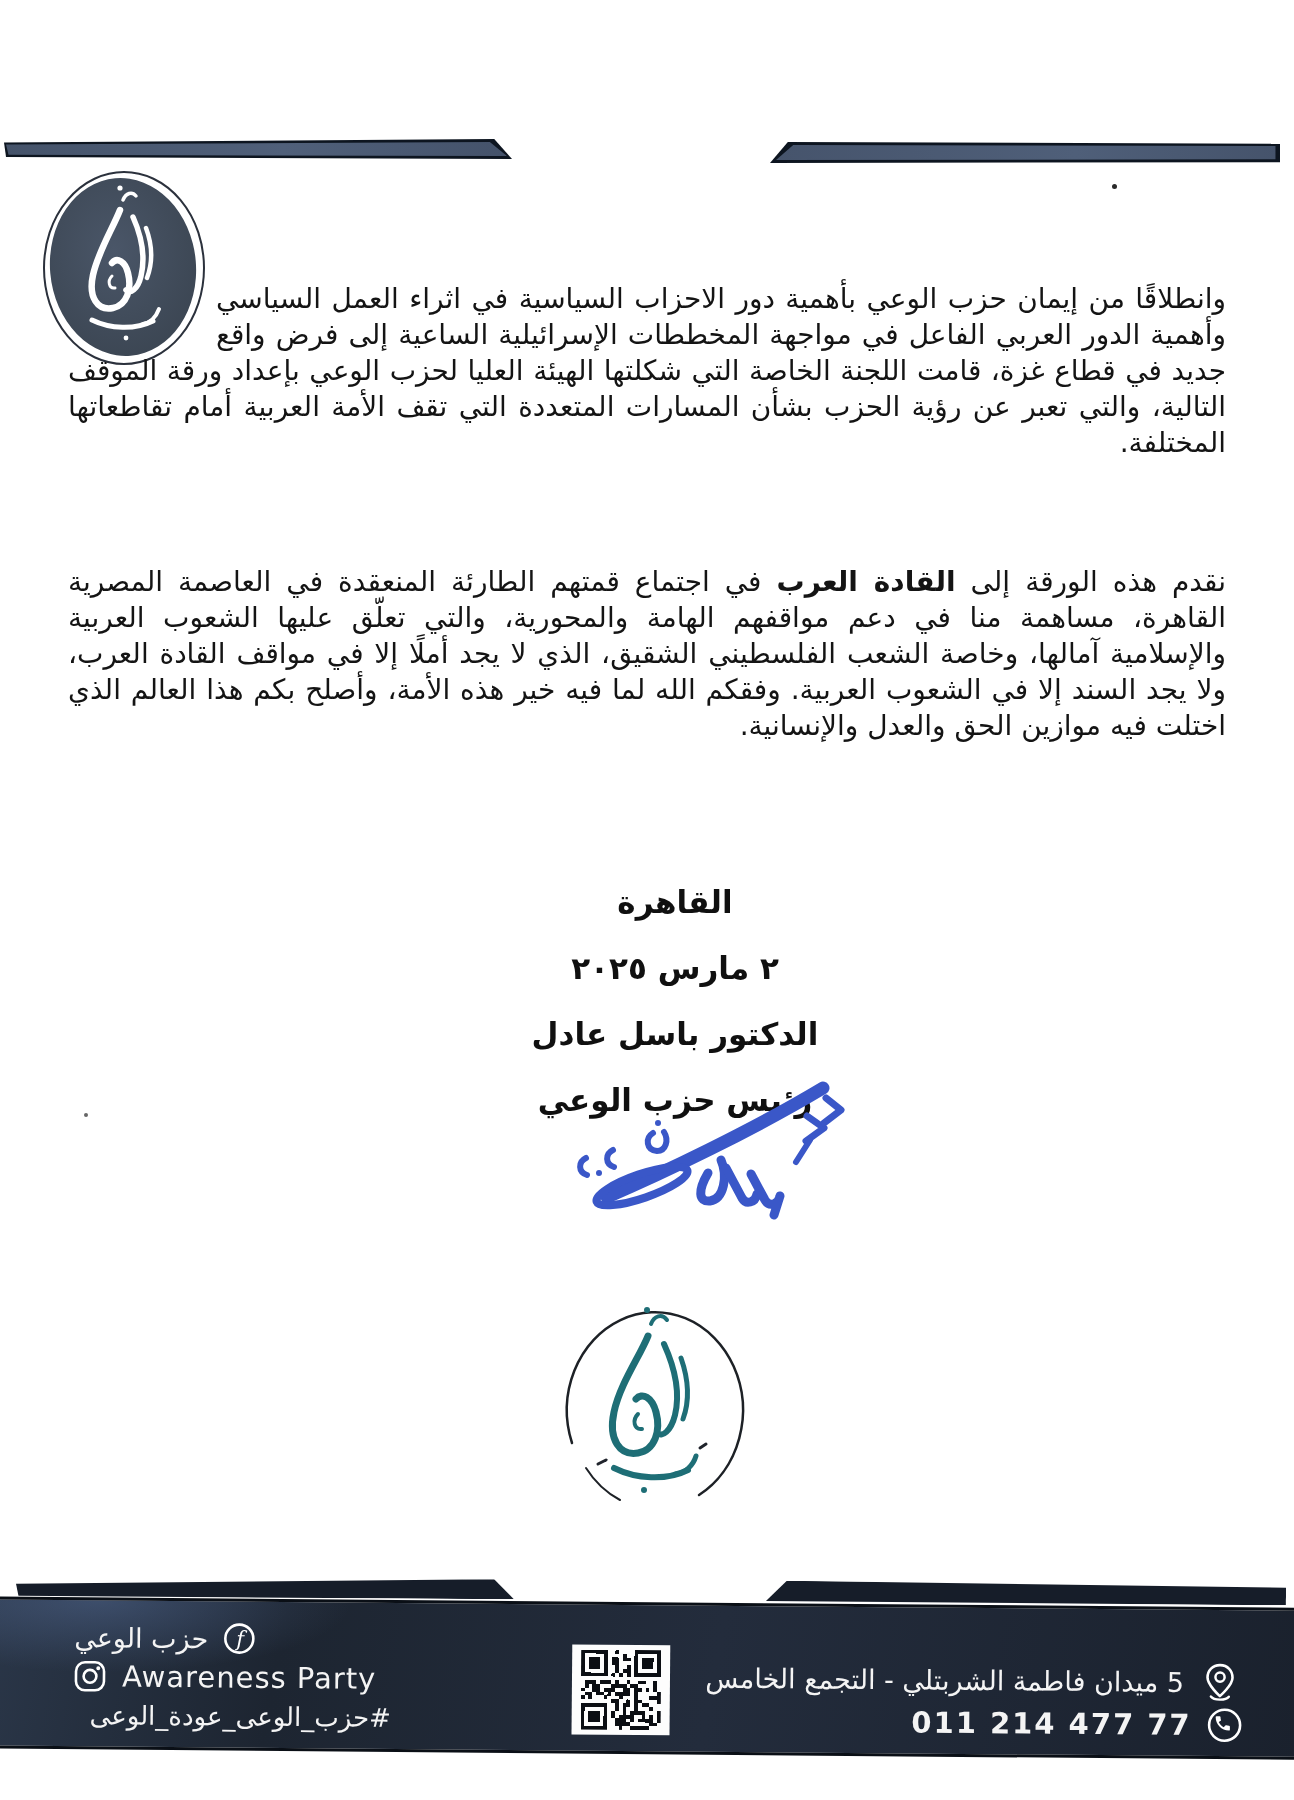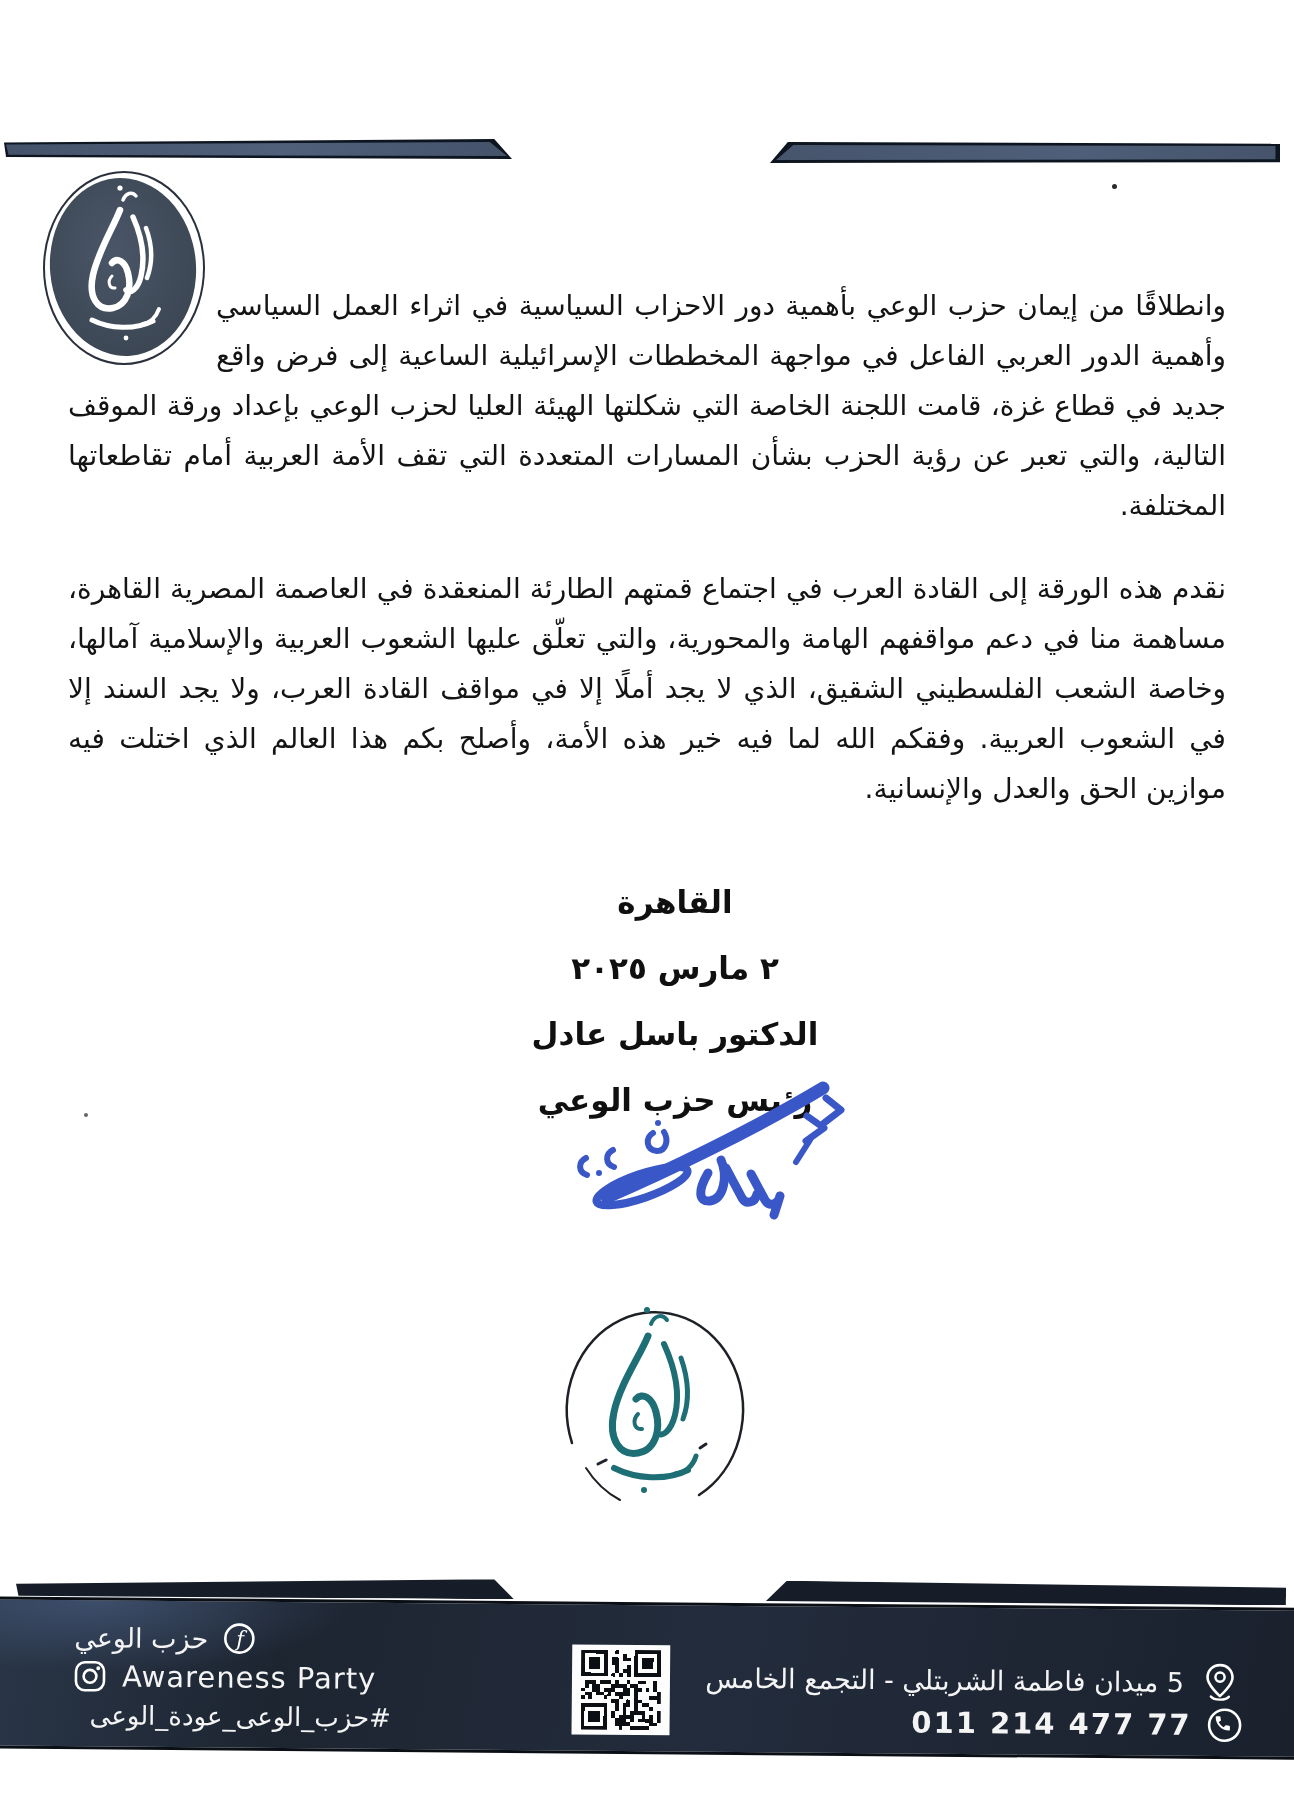--- a/index.html
+++ b/index.html
@@ -16,25 +16,25 @@
   .bar-right{left:770px;top:142px;width:510px;height:21px;background:#0d1520;
             clip-path:polygon(3.5% 0,100% 8%,100% 96%,0 100%);}
   .bar-right .fill{background:linear-gradient(90deg,#46546c,#4f5f79 60%,#45536b);
             clip-path:polygon(4.2% 6%,99.5% 12%,99.5% 90%,0.8% 94%);}
   .speck{position:absolute;border-radius:50%;background:#2a2a2a;}
   .speck-1{left:1112px;top:184px;width:5px;height:5px;}
   .speck-2{left:84px;top:1113px;width:4px;height:4px;background:#666;}
 
   
   .body-text{position:absolute;right:68px;left:68px;direction:rtl;text-align:justify;
-             font-size:28px;line-height:50px;color:#141414;}
+             font-size:28px;line-height:36px;color:#141414;}
   .p1{top:281px;}
   .p2{top:564px;}
   .logo-gap{float:left;width:148px;height:66px;}
-  .bold{font-weight:normal;}
+  .bold{font-weight:bold;}
 
   
   .center-line{position:absolute;left:0;width:100%;text-align:center;direction:rtl;
                font-size:31px;font-weight:bold;transform:translateX(28px);color:#101010;}
   .city-line{top:884px;}
   .date-line{top:950px;}
   .name-line{top:1016px;}
   .title-line{top:1082px;}
 
   

